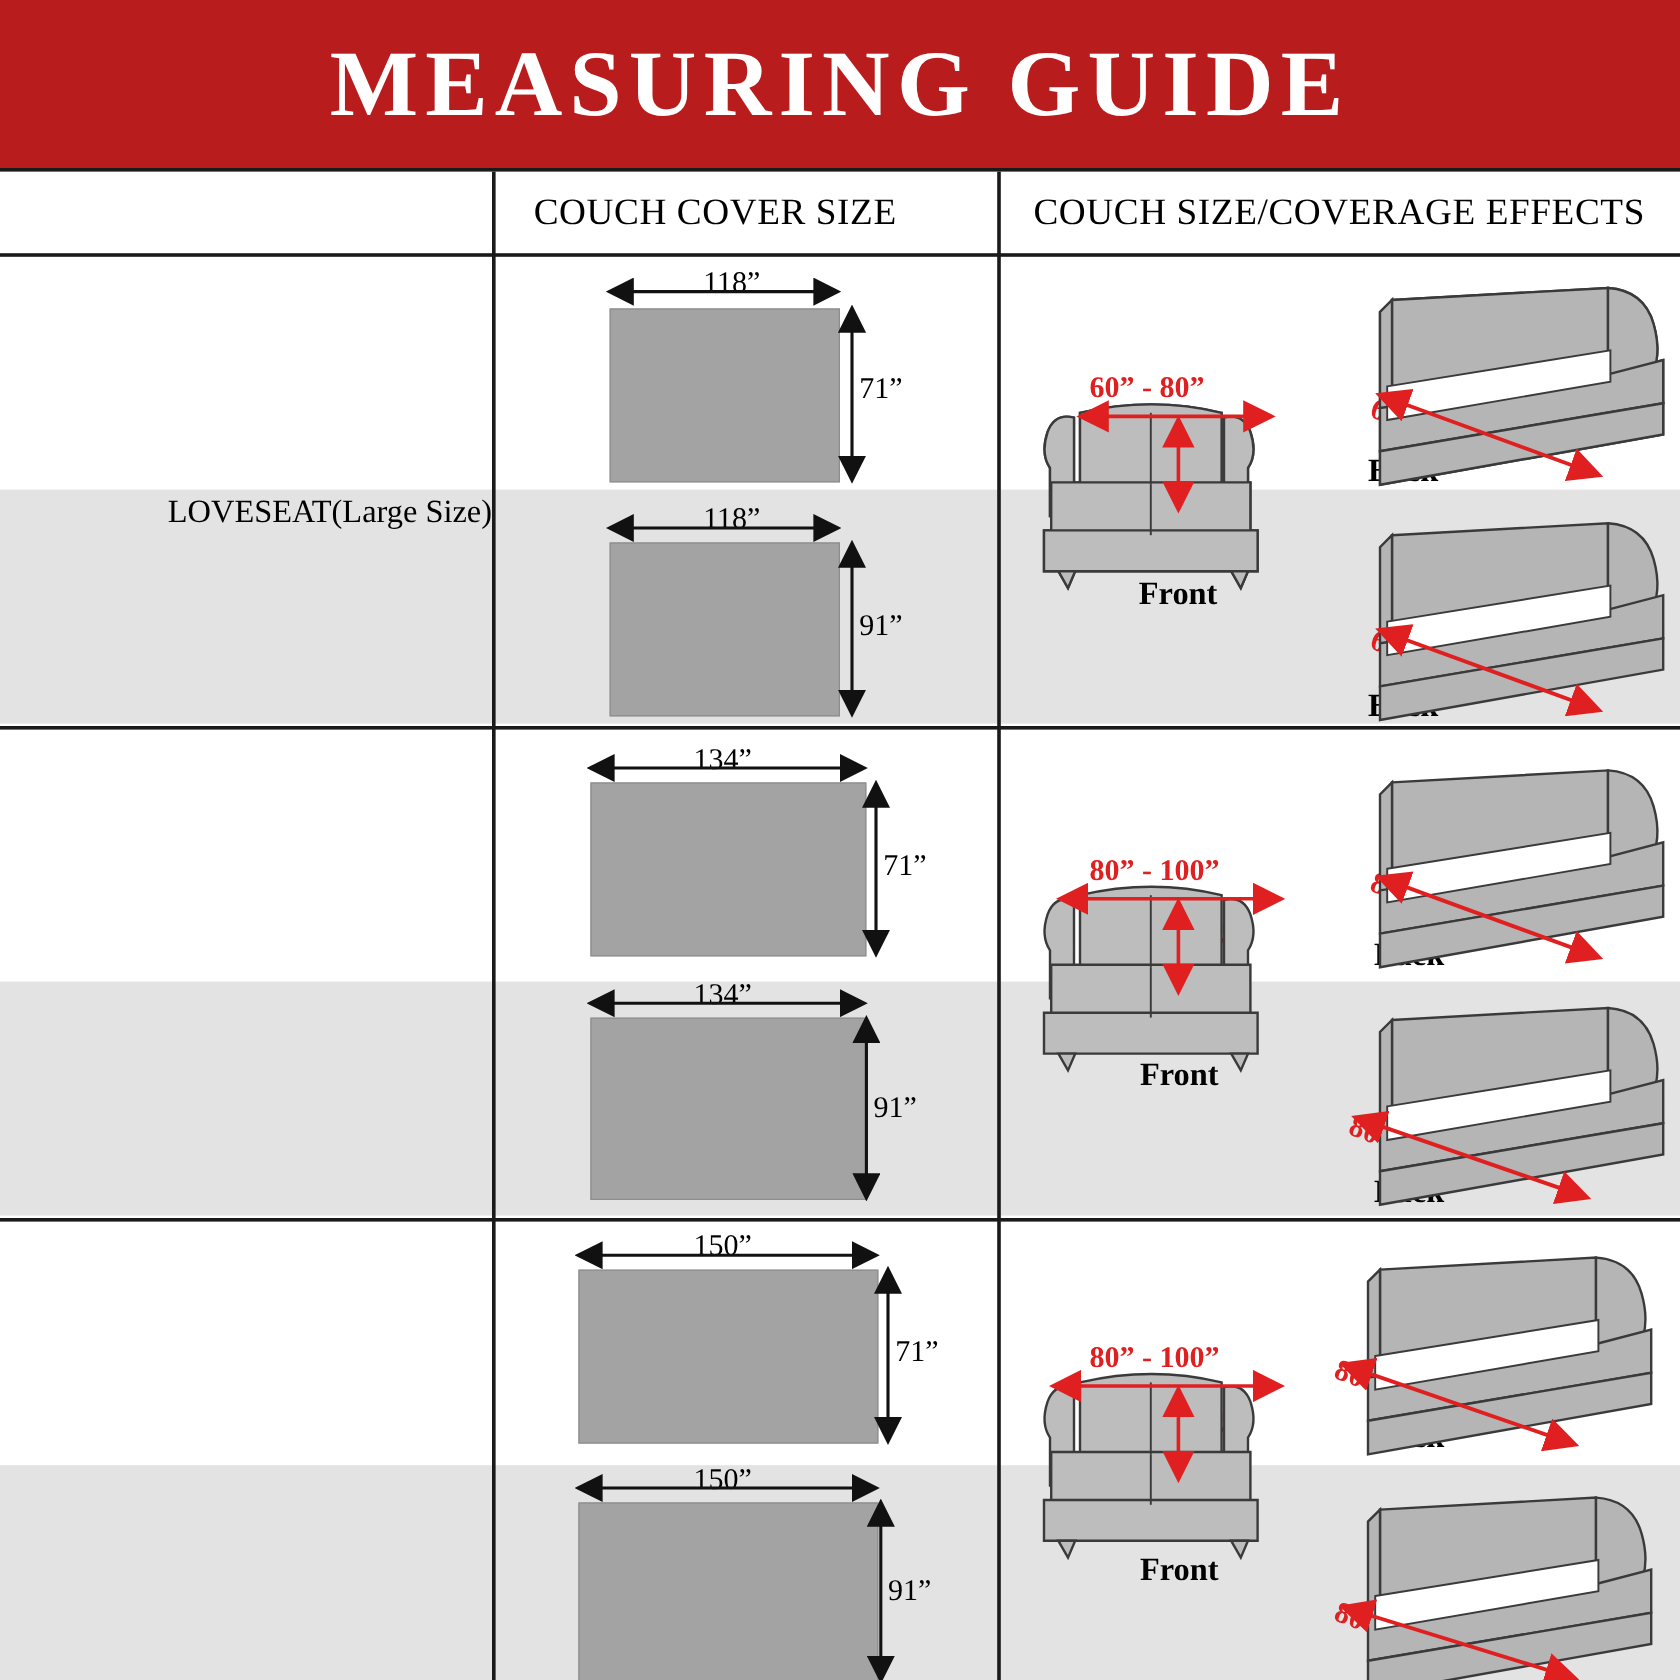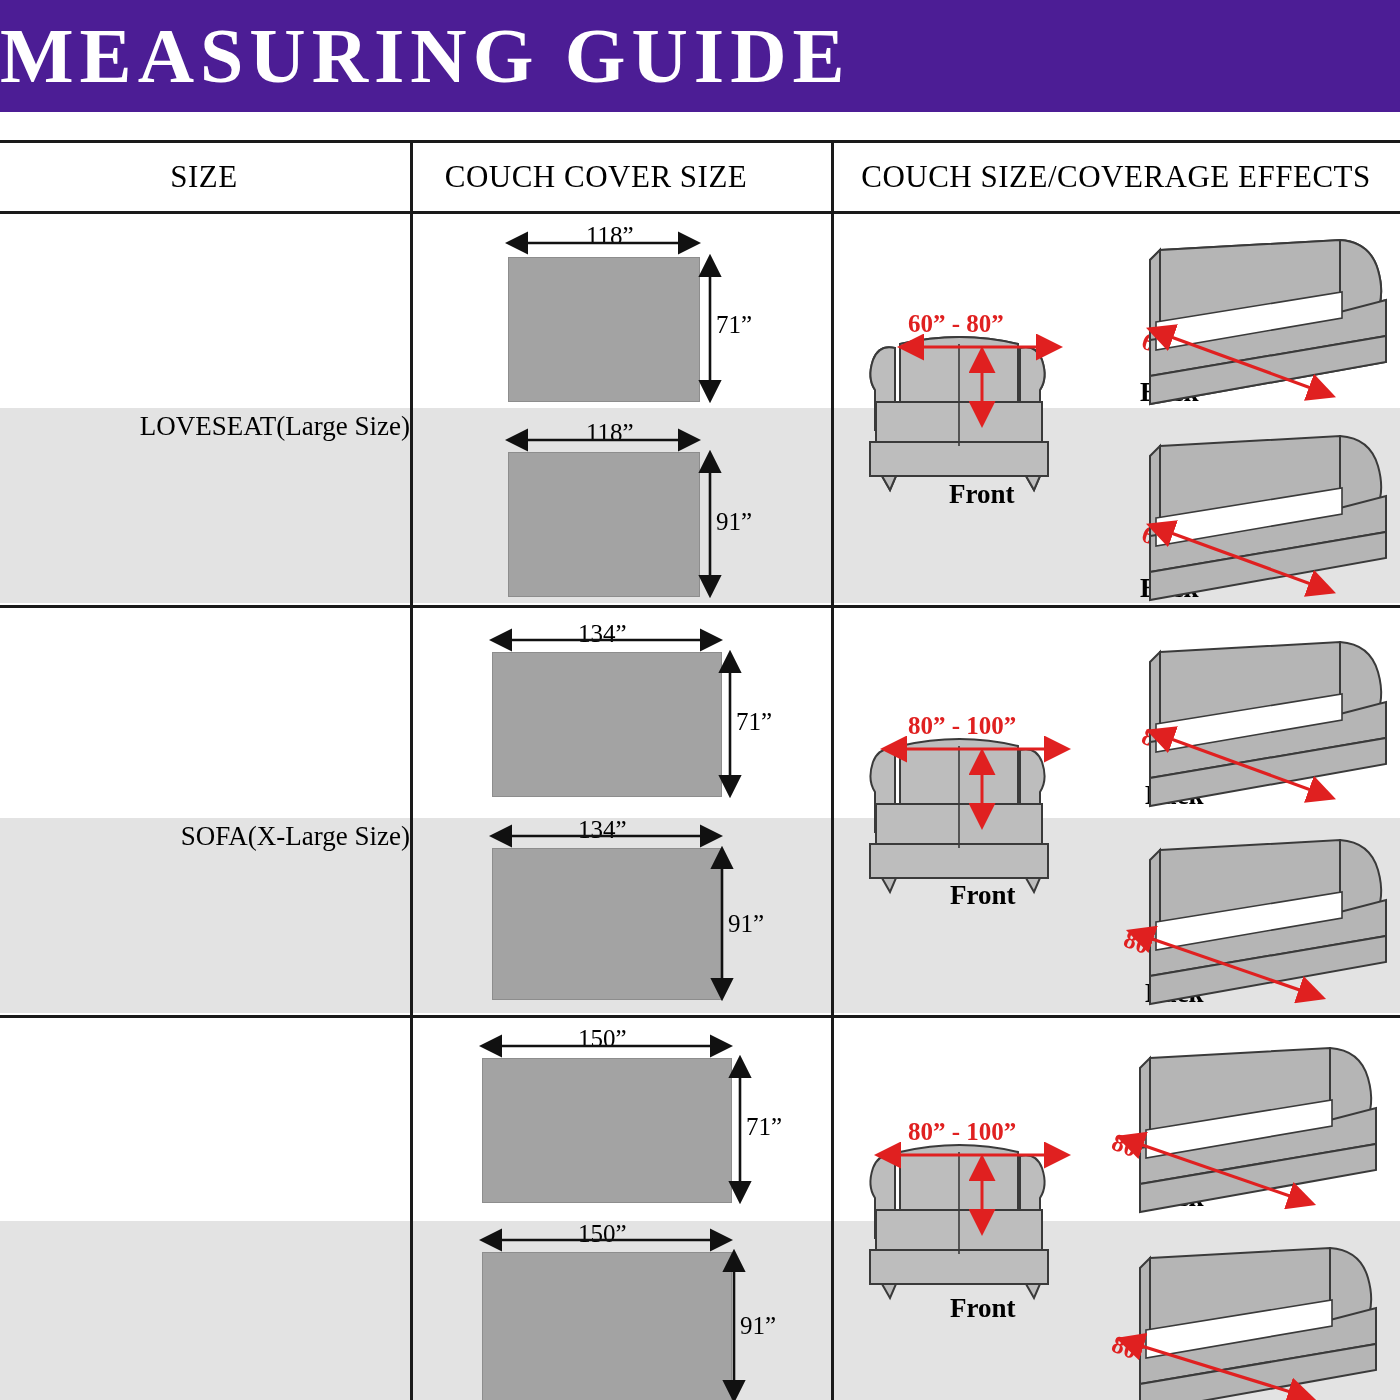--- a/index.html
+++ b/index.html
@@ -19,25 +19,25 @@
     width: 1400px;
     height: 1400px;
     box-sizing: border-box;
   }
 
   
   .title-bar {
     position: absolute;
     left: 0; top: 0;
     width: 1400px;
-    height: 112px;
-    background: #4c1d95;
+    height: 140px;
+    background: #b91c1c;
     display: flex;
     align-items: center;
-    justify-content: flex-start;
+    justify-content: center;
   }
   .title-text {
     color: #ffffff;
     font-family: "Liberation Serif", serif;
     font-size: 78px;
     font-weight: bold;
     letter-spacing: 6px;
     white-space: nowrap;
   }
 
@@ -132,33 +132,31 @@
   <div class="title-bar">
     <div class="title-text">MEASURING  GUIDE</div>
   </div>
 
   <div class="table">
 
     <div class="band-shade" style="left:0px; top:265px; width:1400px; height:195px;"></div>
     <div class="band-shade" style="left:0px; top:675px; width:1400px; height:195px;"></div>
     <div class="band-shade" style="left:0px; top:1078px; width:1400px; height:182px;"></div>
 
-    <div class="hdr hdr-size">SIZE</div>
     <div class="hdr hdr-cover">COUCH COVER SIZE</div>
     <div class="hdr hdr-effect">COUCH SIZE/COVERAGE EFFECTS</div>
 
     <div class="col-div" style="left:410px;"></div>
     <div class="col-div" style="left:831px;"></div>
 
     <div class="row-div" style="top:68px;"></div>
     <div class="row-div" style="top:462px;"></div>
     <div class="row-div" style="top:872px;"></div>
 
     <div class="row-label" style="top:268px;">LOVESEAT(Large Size)</div>
-    <div class="row-label" style="top:678px;">SOFA(X-Large Size)</div>
   </div>
 
   <div class="swatch" style="left:508px; top:257px; width:190px; height:143px;"></div>
   <div class="dimlabel" style="left:586px; top:222px;">118”</div>
   <div class="dimlabel" style="left:716px; top:311px;">71”</div>
 
   <div class="swatch" style="left:508px; top:452px; width:190px; height:143px;"></div>
   <div class="dimlabel" style="left:586px; top:419px;">118”</div>
   <div class="dimlabel" style="left:716px; top:508px;">91”</div>
 

